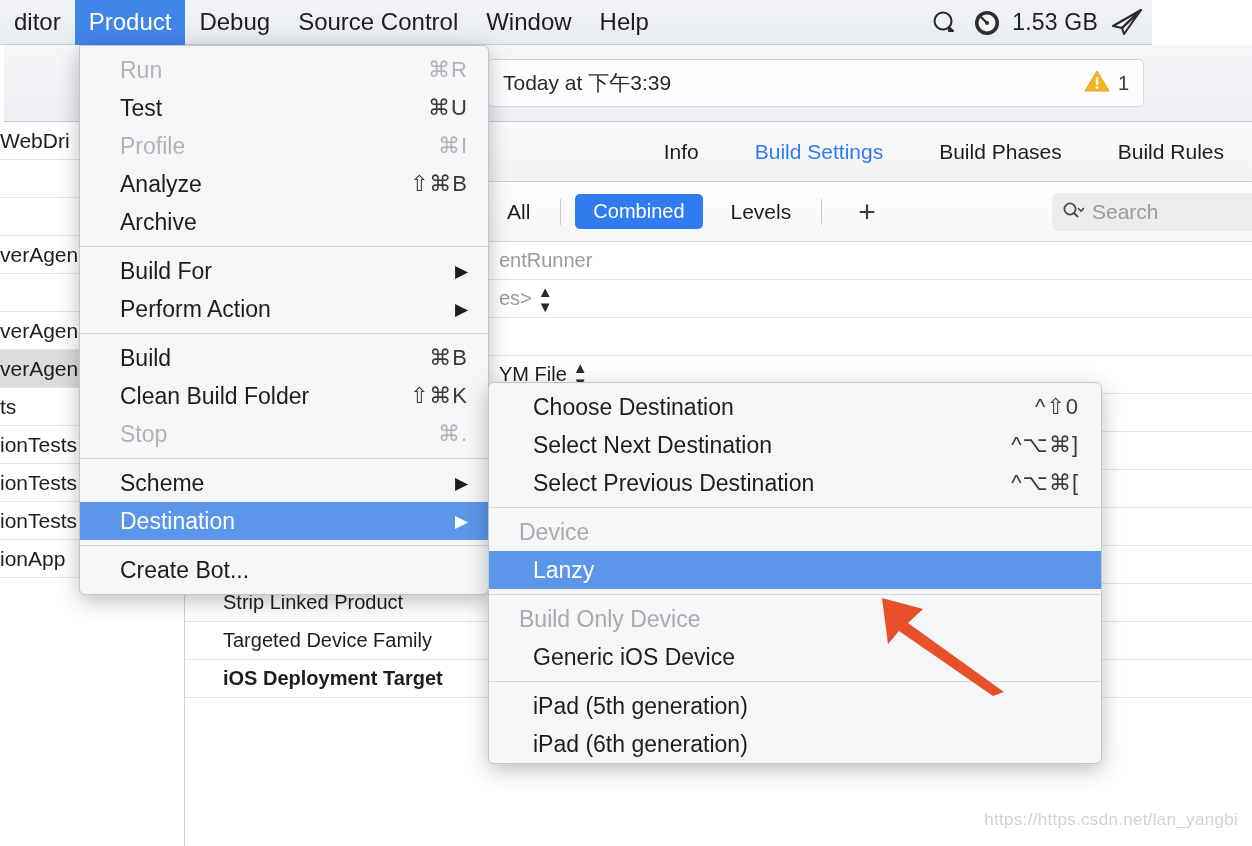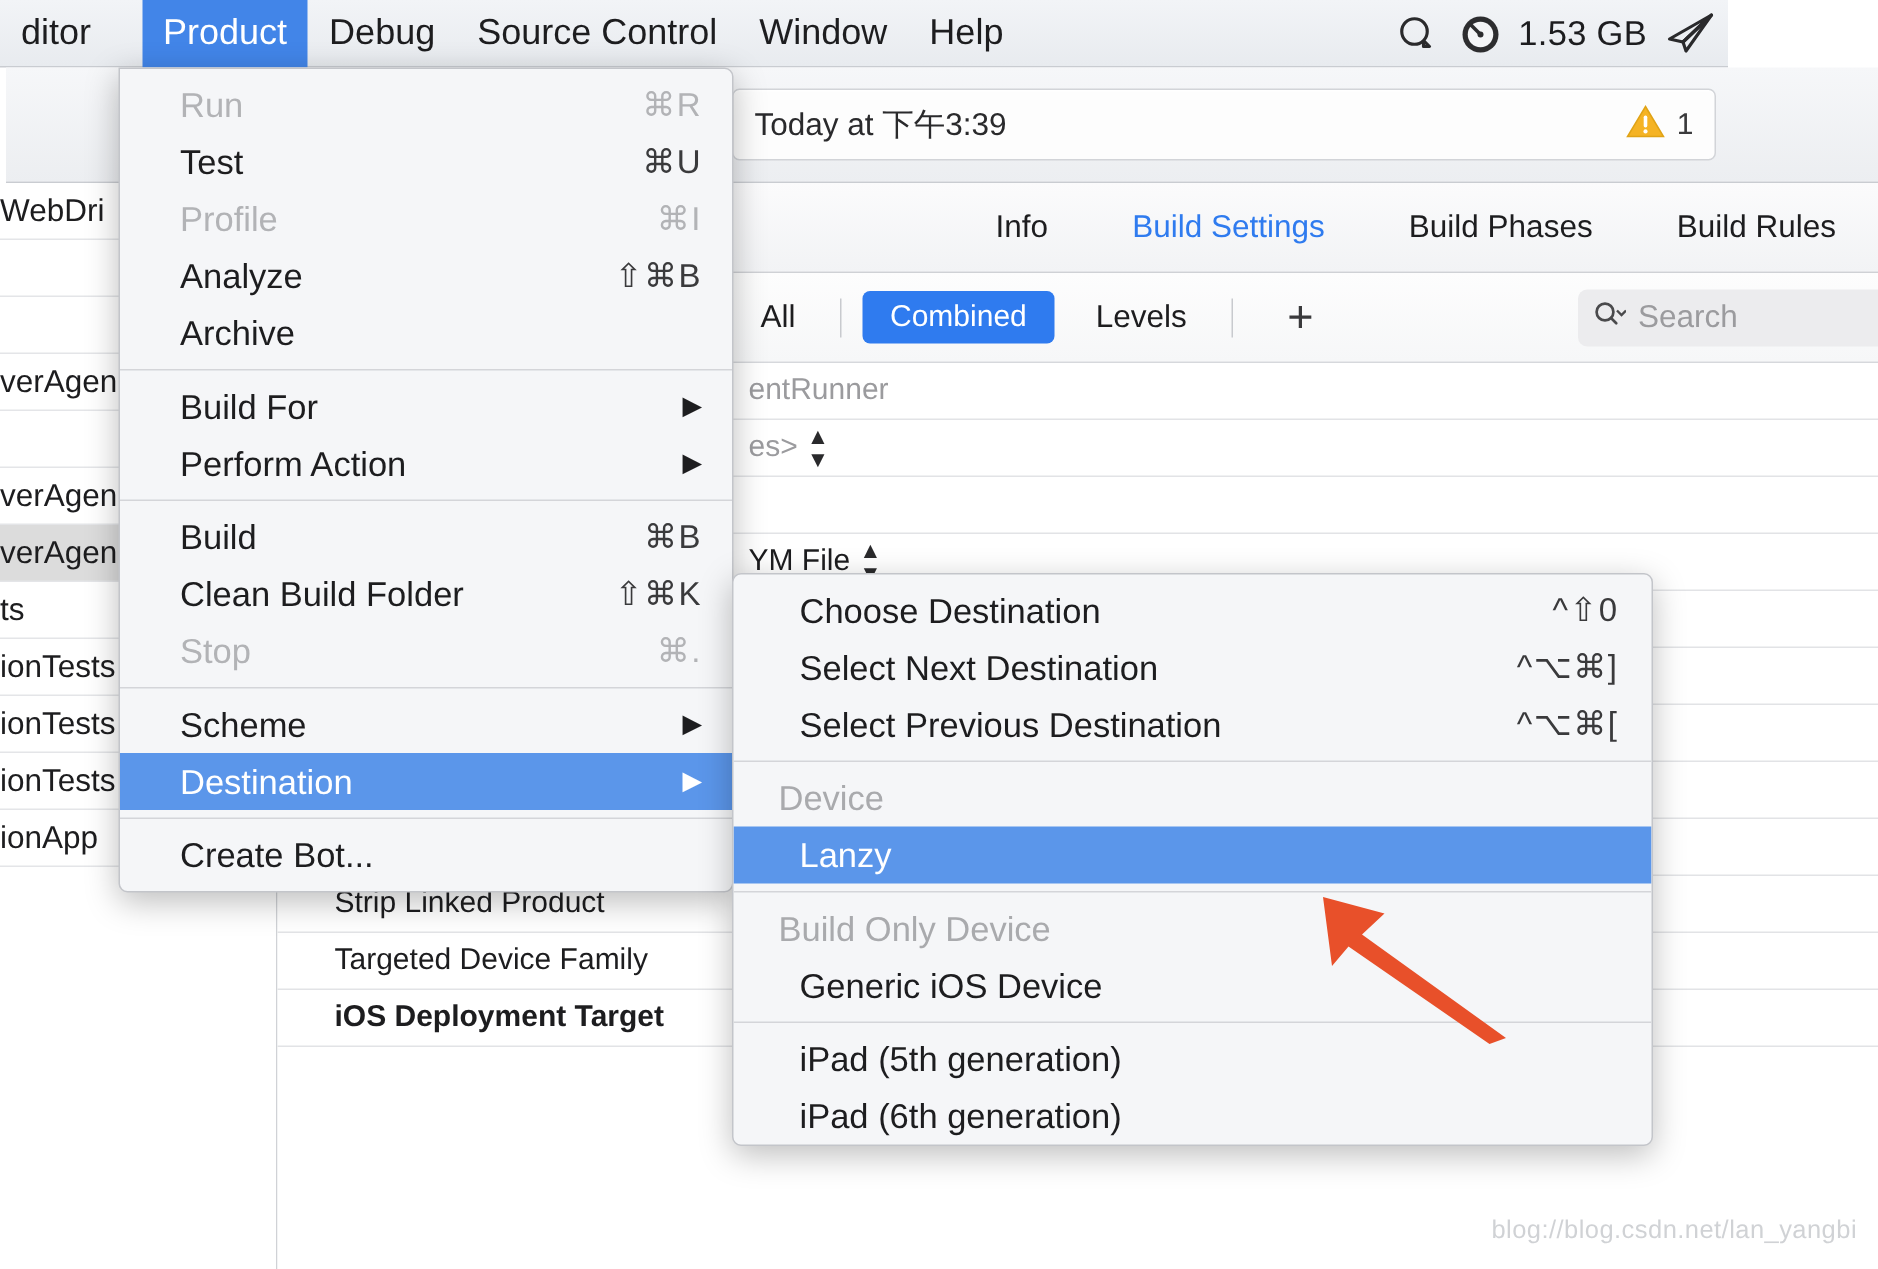--- a/index.html
+++ b/index.html
@@ -19,21 +19,21 @@
   .menubar {
     position: absolute; top: 0; left: 0; width: 1152px; height: 45px;
     background: linear-gradient(180deg,#f2f4f7 0%, #e8ebef 100%);
     border-bottom: 1px solid #c9ccd1;
     display: flex; align-items: center;
   }
   .menu-title {
     height: 45px; display: flex; align-items: center;
     padding: 0 14px; font-size: 24px; color: #1d1d1f; white-space: nowrap;
   }
-  .menu-title.active { background: #4285e8; color: #ffffff; margin-left: 20px; }
+  .menu-title.active { background: #4285e8; color: #ffffff; }
   .menubar-right {
     position: absolute; right: 0; top: 0; height: 45px;
     display: flex; align-items: center; gap: 10px; padding-right: 8px;
   }
   .mb-icon { display: flex; align-items: center; justify-content: center; }
   .mem-text { font-size: 23px; color: #1d1d1f; letter-spacing: .2px; }
 
   
   .toolbar-strip {
     position: absolute; top: 45px; left: 4px; width: 1252px; height: 77px;
@@ -434,14 +434,14 @@
         <span>iPad (6th generation)</span>
       </div>
     </div>
 
   <svg id="annot-arrow" width="132" height="104" viewBox="0 0 132 104">
     <g>
       <path d="M6 6 L47 17 L32 31 L128 100 L117 104 L23 39 L12 52 Z" fill="#e8502a"></path>
     </g>
   </svg>
 
-  <div class="watermark">blog://blog.csdn.net/lan_yangbi</div>
+  <div class="watermark">https://https.csdn.net/lan_yangbi</div>
 </div>
 
 </body></html>

